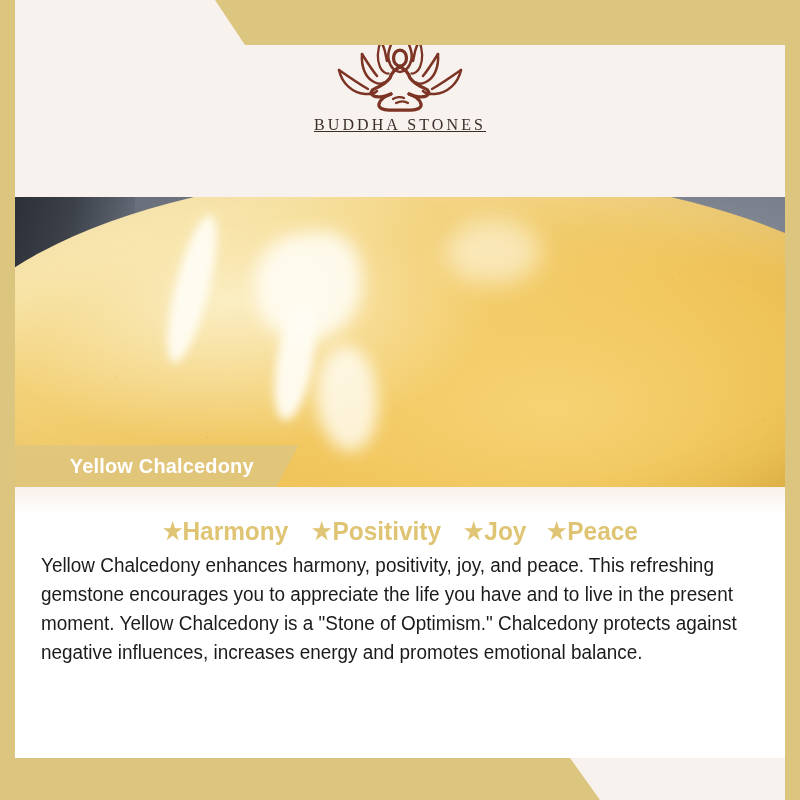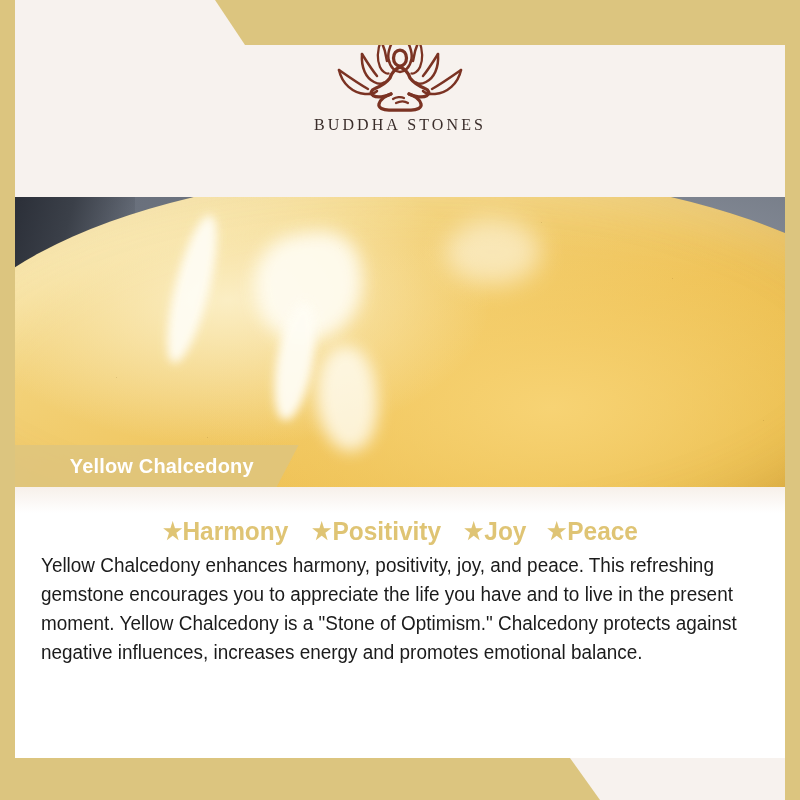--- a/index.html
+++ b/index.html
@@ -42,20 +42,21 @@
     position:absolute;top:22px;left:0;width:770px;
     display:flex;flex-direction:column;align-items:center;
   }
   .logo-mark{width:150px;height:92px;display:block;}
   .logo-word{
     margin-top:2px;
     font-family:"Liberation Serif", serif;
     font-size:16px;letter-spacing:3.1px;
     color:#3a2d2a;font-weight:400;
     white-space:nowrap;
+    text-decoration:underline;
   }
 
   .title-band{
     position:absolute;top:140px;left:163px;
     width:468px;height:57px;
     background:#fdfbf8;
     display:flex;align-items:center;justify-content:center;
     z-index:4;
   }
   .title-text{

